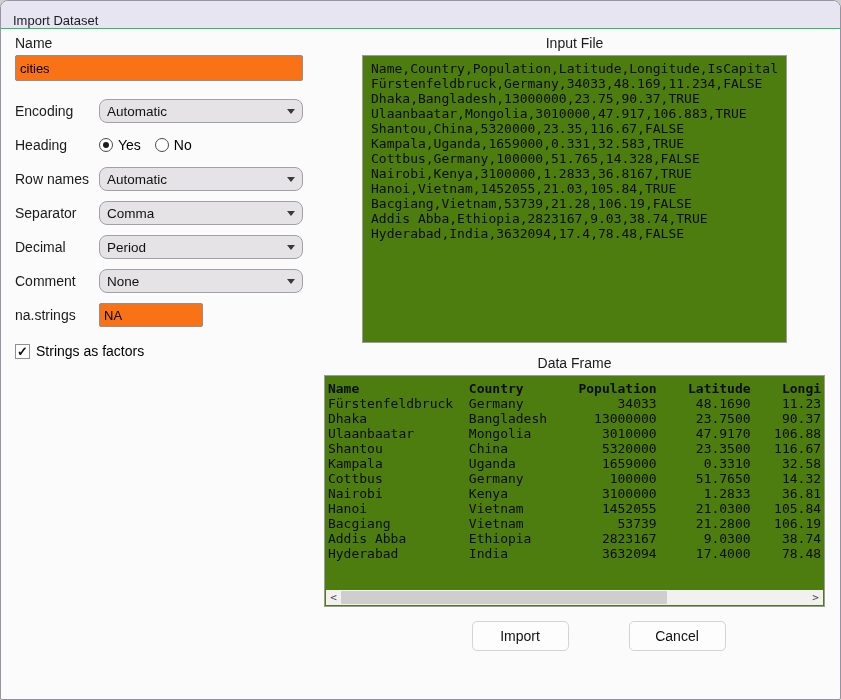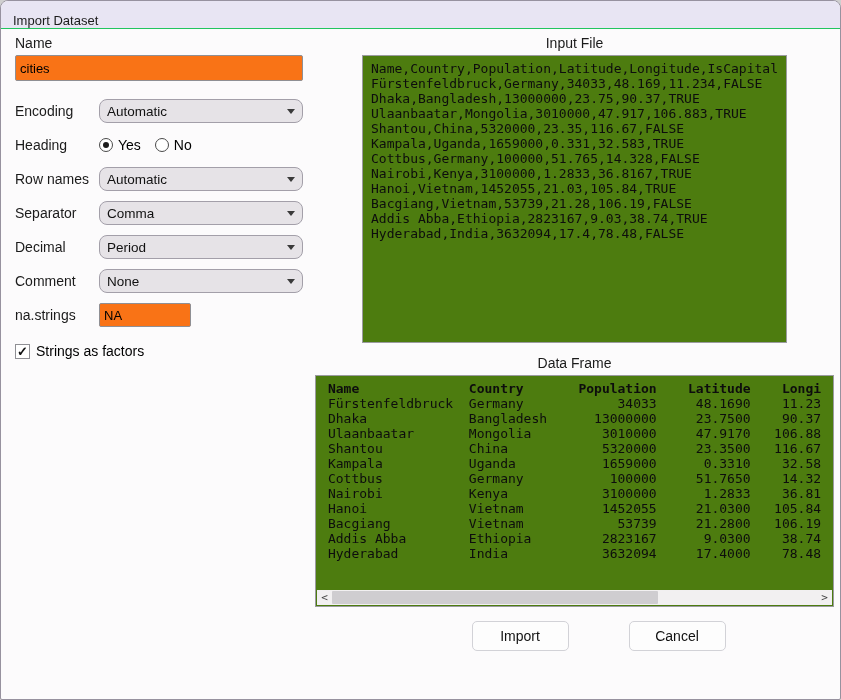--- a/index.html
+++ b/index.html
@@ -32,36 +32,36 @@
                  border-left:4px solid transparent; border-right:4px solid transparent;
                  border-top:5px solid #3a3a3a; }
 
   .radio-group { display:flex; align-items:center; gap:14px; }
   .radio-opt { display:flex; align-items:center; gap:5px; font-size:14px; }
   .radio { width:14px; height:14px; border:1px solid #4a4a4a; border-radius:50%;
            background:#fff; position:relative; flex:none; }
   .radio.selected::after { content:""; position:absolute; left:3px; top:3px; width:6px; height:6px;
                            border-radius:50%; background:#1b1b1b; }
 
-  .na-input { width:92px; height:24px; flex:none; }
+  .na-input { width:104px; height:24px; flex:none; }
 
   .checkbox-row { display:flex; align-items:center; gap:6px; margin-top:6px; }
   .checkbox { width:15px; height:15px; border:1px solid #8f8f94; background:#fff;
               font-size:13px; line-height:13px; text-align:center; font-weight:bold;
               color:#111; flex:none; }
   .checkbox-label { font-size:14px; }
 
   
   .right { flex:1; min-width:0; display:flex; flex-direction:column;align-items:center; }
   .pane { border:1px solid #9b9ba0; background:#4d7c0f; }
   pre { font-family:"DejaVu Sans Mono","Liberation Mono",monospace; font-size:13px;
         line-height:15px; color:#0d0d0d; white-space:pre; }
   .input-file-pane { height:288px; padding:5px 8px; overflow:hidden; }
   .df-label { margin-top:12px; }
-  .df-pane { height:232px; position:relative; padding:5px 12px; overflow:hidden; }
+  .df-pane { height:232px; position:relative; padding:5px 3px; overflow:hidden; }
   .df-header { font-weight:bold; }
 
   .hscroll { position:absolute; left:1px; right:1px; bottom:1px; height:15px;
              background:#f2f0f1; display:flex; align-items:center; }
   .scroll-btn { width:15px; height:15px; display:flex; align-items:center; justify-content:center;
                 font:11px "DejaVu Sans Mono",monospace; color:#444; flex:none; cursor:default; }
   .thumb { height:13px; width:326px; background:#cfcdd0; border-radius:1px; }
   .track-spacer { flex:1; }
 
   .btn-row { display:flex; justify-content:flex-end; gap:12px; margin-top:14px; }

